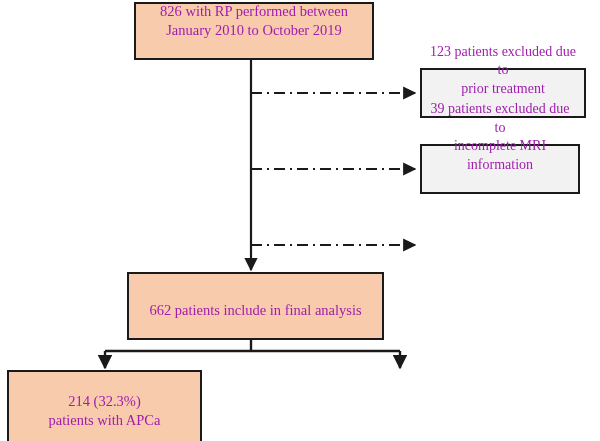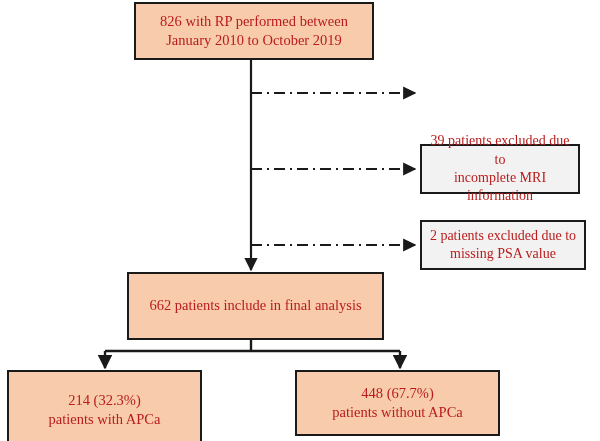--- a/index.html
+++ b/index.html
@@ -16,27 +16,27 @@
   #flow-root {
     position: relative;
     width: 600px;
     height: 441px;
     background: #ffffff;
   }
   .node {
     position: absolute;
     box-sizing: border-box;
     display: flex;
-    align-items: center;
+    align-items: flex-end;
     justify-content: center;
     text-align: center;
     border: 2px solid #1a1a1a;
     font-size: 14.5px;
     line-height: 1.32;
-    color: #b91c1c;
+    color: #a21caf;
     padding: 18px 6px;
   }
   .node-cohort {
     background: #F7CBAC;
   }
   .node-excluded {
     background: #F2F2F2;
     font-size: 14px;
   }
   .node .node-text {
@@ -88,38 +88,34 @@
     <line x1="105" y1="351" x2="400" y2="351" stroke="#1A1A1A" stroke-width="2.4"></line>
     <line x1="105" y1="351" x2="105" y2="368" stroke="#1A1A1A" stroke-width="2.4" marker-end="url(#arrow)"></line>
     <line x1="400" y1="351" x2="400" y2="368" stroke="#1A1A1A" stroke-width="2.4" marker-end="url(#arrow)"></line>
   </svg>
 
   <div class="node node-cohort" id="box-enrolled">
     <span class="node-text">826 with RP performed between
 January 2010 to October 2019</span>
   </div>
 
+  <div class="node node-excluded" id="box-excl-0">
+    <span class="node-text">123 patients excluded due to
+prior treatment</span>
+  </div>
 
   <div class="node node-excluded" id="box-excl-1">
     <span class="node-text">39 patients excluded due to
 incomplete MRI information</span>
   </div>
 
-  <div class="node node-excluded" id="box-excl-2">
-    <span class="node-text">2 patients excluded due to
-missing PSA value</span>
-  </div>
 
   <div class="node node-cohort" id="box-final">
     <span class="node-text">662 patients include in final analysis</span>
   </div>
 
   <div class="node node-cohort" id="box-out-0">
     <span class="node-text">214 (32.3%)
 patients with APCa</span>
   </div>
 
-  <div class="node node-cohort" id="box-out-1">
-    <span class="node-text">448 (67.7%)
-patients without APCa</span>
-  </div>
 
 </div>
 
 </body></html>

